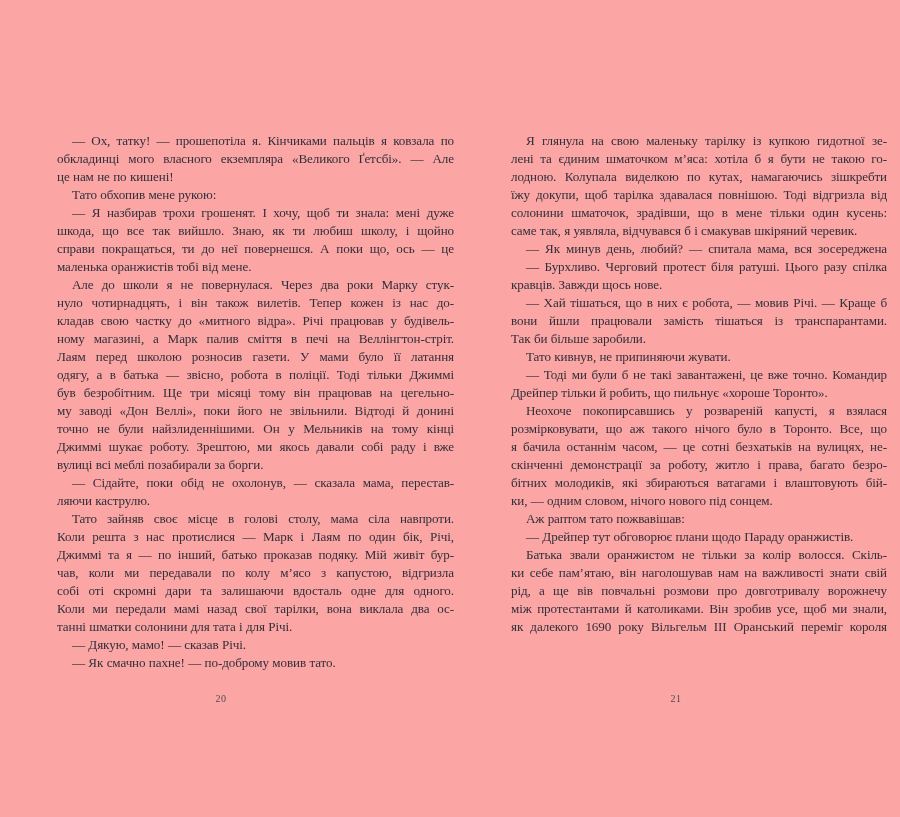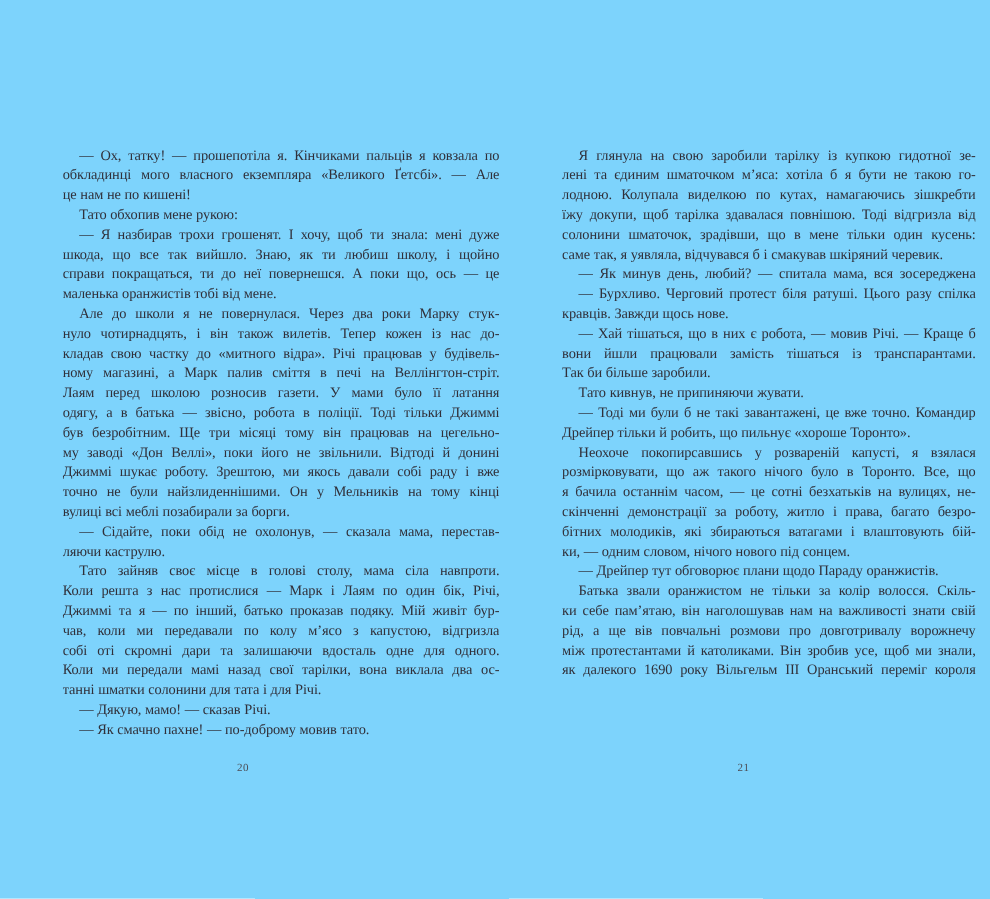--- a/index.html
+++ b/index.html
@@ -7,21 +7,21 @@
     padding: 0;
     width: 900px;
     height: 817px;
     background: #ffffff;
     overflow: hidden;
   }
   .spread {
     position: relative;
     width: 900px;
     height: 817px;
-    background: #7dd3fc;
+    background: #fca5a5;
     font-family: "Liberation Serif", "DejaVu Serif", serif;
     color: #30303a;
   }
   .page {
     position: absolute;
     top: 132px;
   }
   .page-left  { left: 57px;  width: 397px; }
   .page-right { left: 511px; width: 376px; }
   .para { margin: 0; padding: 0; }
@@ -72,22 +72,22 @@
         </div>
         <div class="para">
           <div class="line first">Але до школи я не повернулася. Через два роки Марку стук-</div>
           <div class="line">нуло чотирнадцять, і він також вилетів. Тепер кожен із нас до-</div>
           <div class="line">кладав свою частку до «митного відра». Річі працював у будівель-</div>
           <div class="line">ному магазині, а Марк палив сміття в печі на Веллінгтон-стріт.</div>
           <div class="line">Лаям перед школою розносив газети. У мами було її латання</div>
           <div class="line">одягу, а в батька — звісно, робота в поліції. Тоді тільки Джиммі</div>
           <div class="line">був безробітним. Ще три місяці тому він працював на цегельно-</div>
           <div class="line">му заводі «Дон Веллі», поки його не звільнили. Відтоді й донині</div>
+          <div class="line">точно не були найзлиденнішими. Он у Мельників на тому кінці</div>
           <div class="line">Джиммі шукає роботу. Зрештою, ми якось давали собі раду і вже</div>
-          <div class="line">точно не були найзлиденнішими. Он у Мельників на тому кінці</div>
           <div class="line last">вулиці всі меблі позабирали за борги.</div>
         </div>
         <div class="para">
           <div class="line first">— Сідайте, поки обід не охолонув, — сказала мама, перестав-</div>
           <div class="line last">ляючи каструлю.</div>
         </div>
         <div class="para">
           <div class="line first">Тато зайняв своє місце в голові столу, мама сіла навпроти.</div>
           <div class="line">Коли решта з нас протислися — Марк і Лаям по один бік, Річі,</div>
           <div class="line">Джиммі та я — по інший, батько проказав подяку. Мій живіт бур-</div>
@@ -101,21 +101,21 @@
         </div>
         <div class="para">
           <div class="line first last">— Як смачно пахне! — по-доброму мовив тато.</div>
         </div>
       </div>
   </section>
 
   <section class="page page-right">
     <div class="text-block">
         <div class="para">
-          <div class="line first">Я глянула на свою заробили тарілку із купкою гидотної зе-</div>
+          <div class="line first">Я глянула на свою маленьку тарілку із купкою гидотної зе-</div>
           <div class="line">лені та єдиним шматочком м’яса: хотіла б я бути не такою го-</div>
           <div class="line">лодною. Колупала виделкою по кутах, намагаючись зішкребти</div>
           <div class="line">їжу докупи, щоб тарілка здавалася повнішою. Тоді відгризла від</div>
           <div class="line">солонини шматочок, зрадівши, що в мене тільки один кусень:</div>
           <div class="line last">саме так, я уявляла, відчувався б і смакував шкіряний черевик.</div>
         </div>
         <div class="para">
           <div class="line first">— Як минув день, любий? — спитала мама, вся зосереджена</div>
         </div>
         <div class="para">
@@ -136,20 +136,23 @@
         </div>
         <div class="para">
           <div class="line first">Неохоче покопирсавшись у розвареній капусті, я взялася</div>
           <div class="line">розмірковувати, що аж такого нічого було в Торонто. Все, що</div>
           <div class="line">я бачила останнім часом, — це сотні безхатьків на вулицях, не-</div>
           <div class="line">скінченні демонстрації за роботу, житло і права, багато безро-</div>
           <div class="line">бітних молодиків, які збираються ватагами і влаштовують бій-</div>
           <div class="line last">ки, — одним словом, нічого нового під сонцем.</div>
         </div>
         <div class="para">
+          <div class="line first last">Аж раптом тато пожвавішав:</div>
+        </div>
+        <div class="para">
           <div class="line first last">— Дрейпер тут обговорює плани щодо Параду оранжистів.</div>
         </div>
         <div class="para">
           <div class="line first">Батька звали оранжистом не тільки за колір волосся. Скіль-</div>
           <div class="line">ки себе пам’ятаю, він наголошував нам на важливості знати свій</div>
           <div class="line">рід, а ще вів повчальні розмови про довготривалу ворожнечу</div>
           <div class="line">між протестантами й католиками. Він зробив усе, щоб ми знали,</div>
           <div class="line">як далекого 1690 року Вільгельм III Оранський переміг короля</div>
         </div>
       </div>

